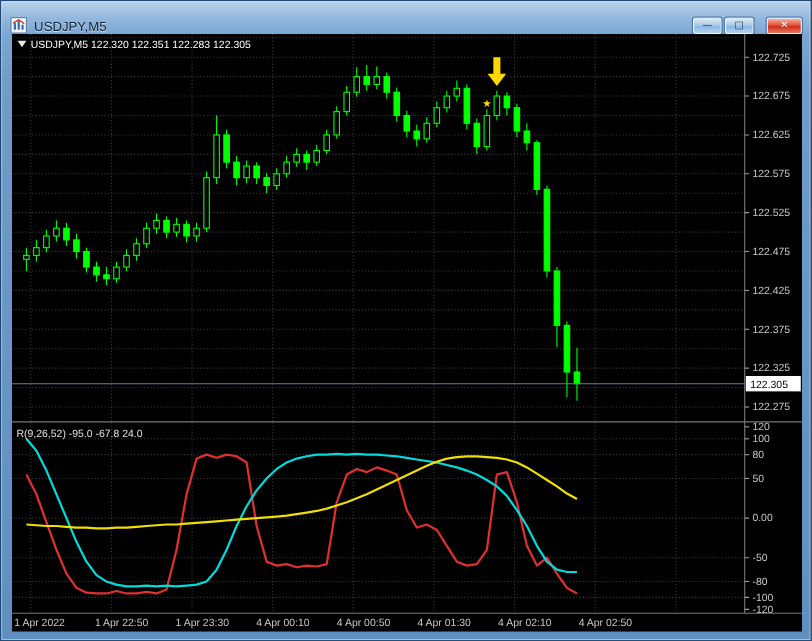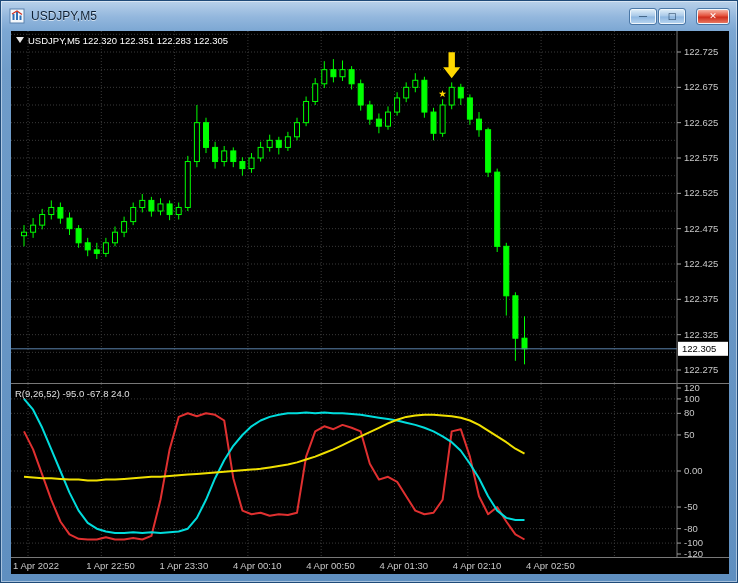--- a/index.html
+++ b/index.html
@@ -1,21 +1,21 @@
 <!DOCTYPE html>
 <html><head>
 <meta charset="utf-8">
 <style>
   *{margin:0;padding:0;box-sizing:border-box}
   html,body{width:738px;height:583px;overflow:hidden;background:#555;
     font-family:"Liberation Sans",sans-serif}
   .window{position:relative;width:738px;height:583px;
     background:linear-gradient(180deg,#b9d1ea 0,#93b7dd 16px,#7ca7d3 30px,#6f9cc9 70px,#5f8fc0 100%);
     border:1px solid #1f4a78;box-shadow:inset 0 0 0 1px rgba(255,255,255,.45)}
-  .titlebar{position:absolute;top:0;left:0;right:0;height:30px;display:flex;align-items:center;padding:0 8px;cursor:default}
+  .titlebar{position:absolute;top:0;left:0;right:0;height:30px;display:flex;align-items:flex-end;padding:0 8px;cursor:default}
   .app-icon{width:16px;height:16px;margin-right:6px;display:inline-block}
   .title{font-size:12px;color:#0d1f33;text-shadow:0 1px 0 rgba(255,255,255,.6);flex:0 0 auto}
   .controls{margin-left:auto;display:flex;align-items:center}
   .btn{width:26px;height:15px;border:1px solid #f0f6fb;border-radius:2px;outline:1px solid #4a77a6;
     font-size:9px;line-height:11px;color:#12304f;padding:0;cursor:pointer;
     background:linear-gradient(#dcebf7,#a7c8e8 48%,#8db6e0 52%,#b3d2ee);font-family:"DejaVu Sans",sans-serif}
   .btn.max{margin-left:3px}
   .btn.close{width:32px;margin-left:12px;color:#fff;
     background:linear-gradient(#f6b4a4,#e4523c 45%,#ce2e1c 55%,#e8765f)}
   .client{position:absolute;left:10px;top:30px;width:718px;height:543px;background:#000}

